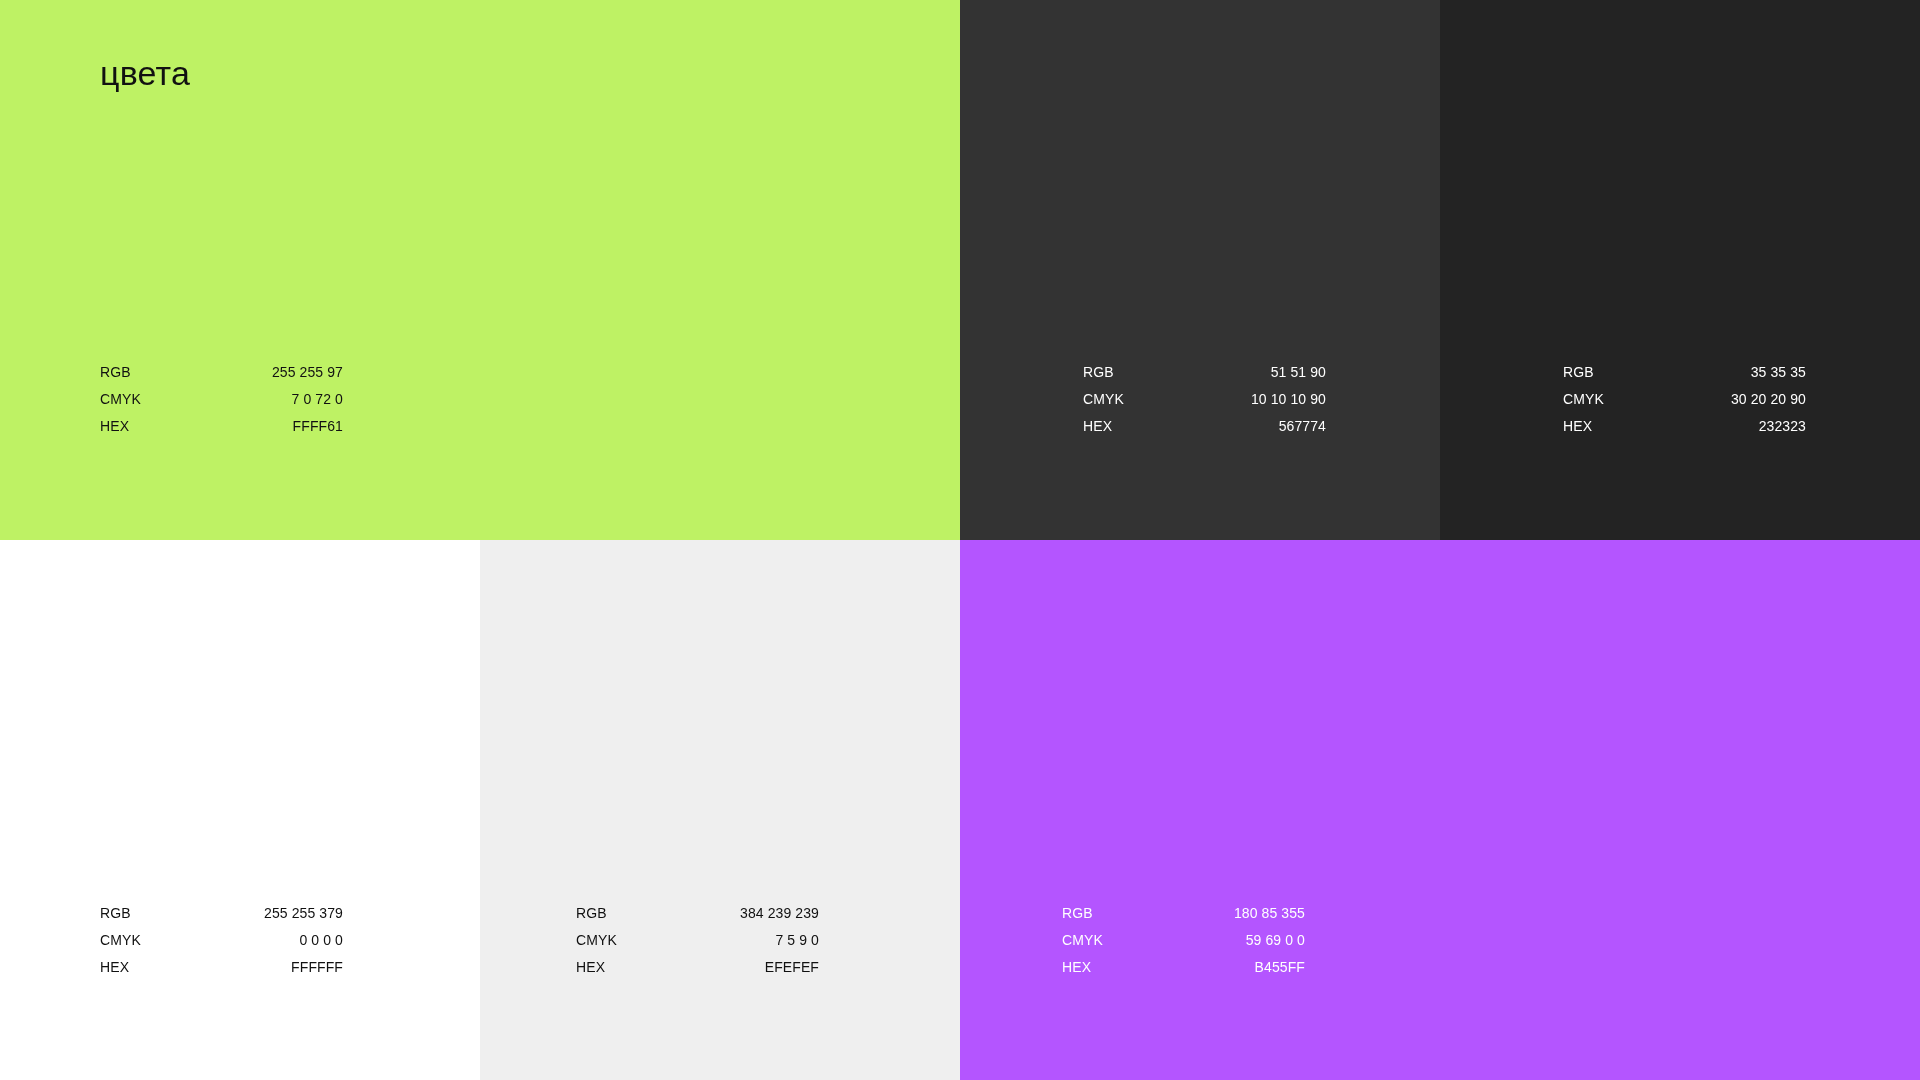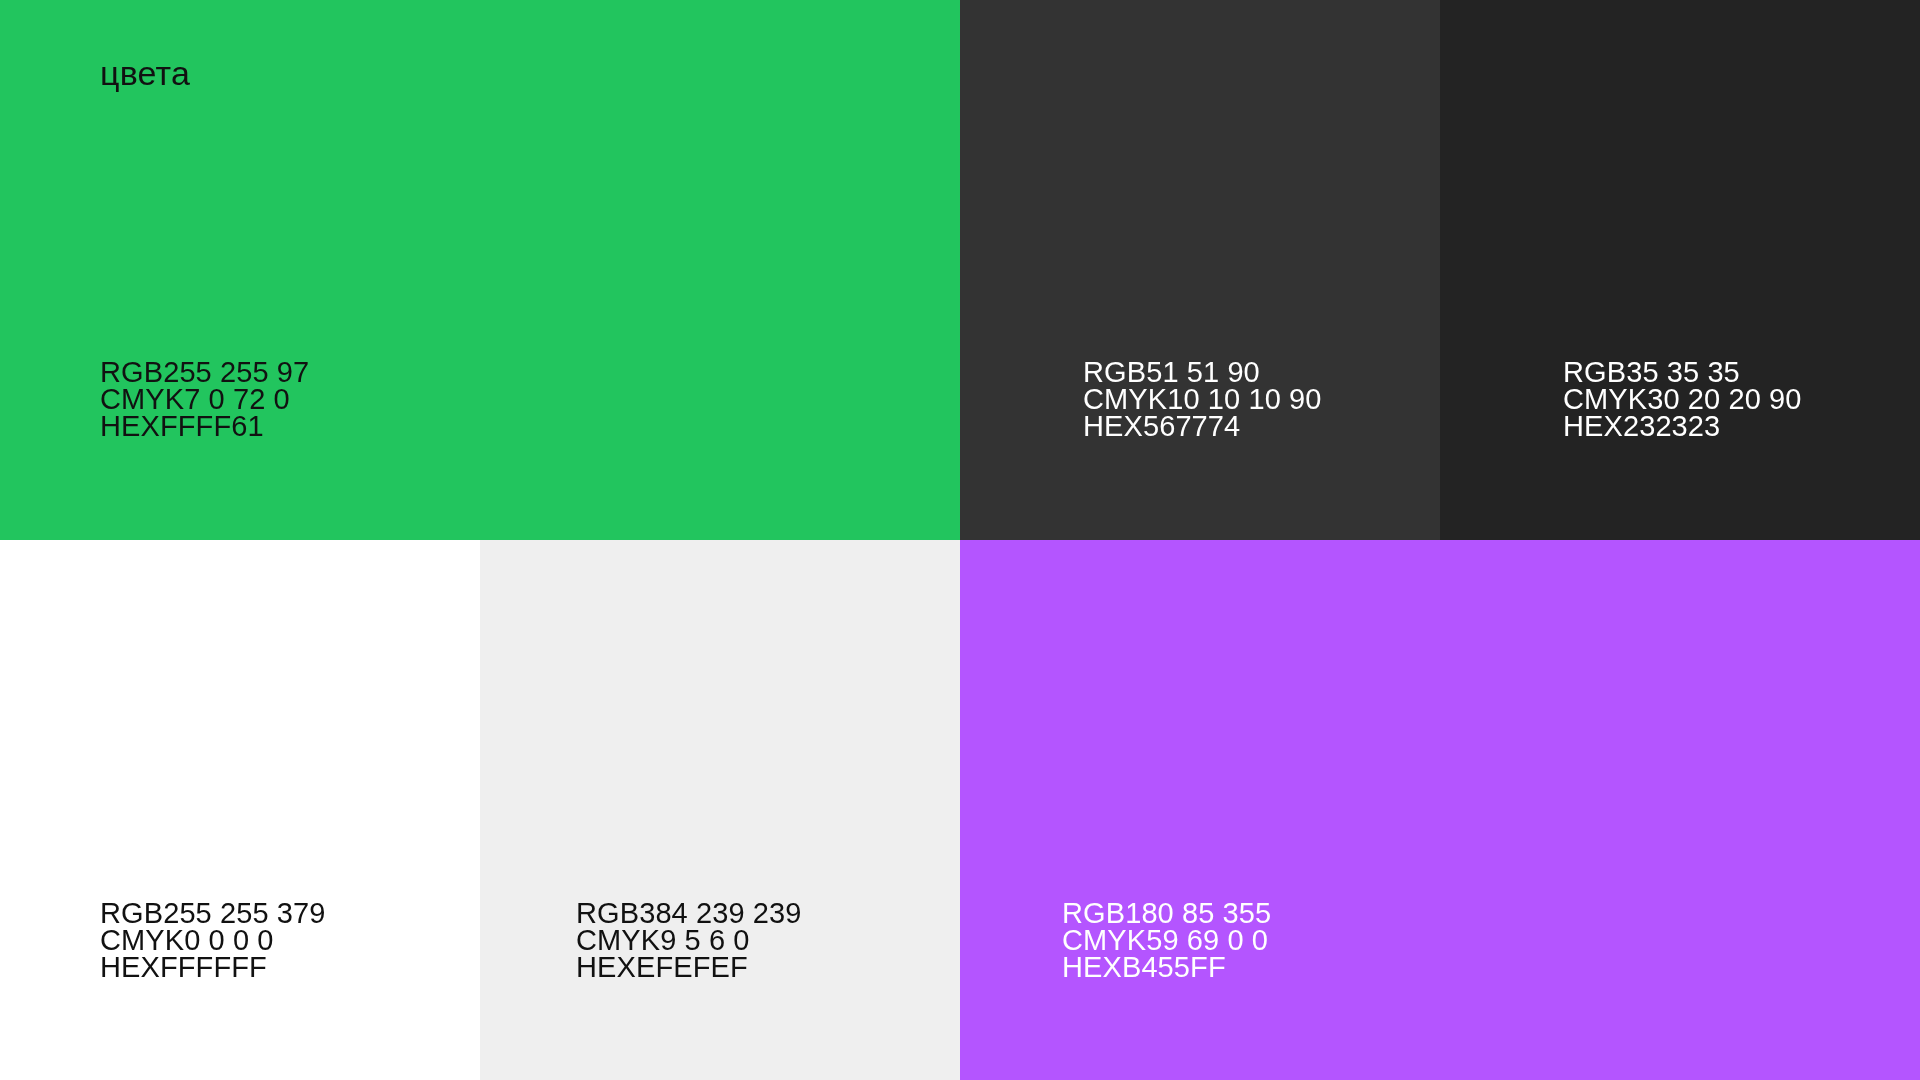--- a/index.html
+++ b/index.html
@@ -43,54 +43,55 @@
     font-size: 34px;
     font-weight: 400;
     letter-spacing: 0.2px;
     line-height: 1.25;
     white-space: nowrap;
   }
 
   
   .spec {
     position: absolute;
-    font-size: 29px;
+    font-size: 14px;
     line-height: 27px;
     letter-spacing: 0.1px;
     white-space: nowrap;
   }
 
   .spec-row {
     display: flex;
     align-items: baseline;
   }
 
   .spec-label {
     flex: 0 0 auto;
     text-align: left;
   }
 
   .spec-value {
     flex: 1 1 auto;
+    text-align: right;
   }
 
   
   .spec--yellow  { left: 100px;  top: 359px; width: 243px; }
   .spec--dark    { left: 1083px; top: 359px; width: 243px; }
   .spec--darker  { left: 1563px; top: 359px; width: 243px; }
   .spec--white   { left: 100px;  top: 900px; width: 243px; }
   .spec--gray    { left: 576px;  top: 900px; width: 243px; }
   .spec--purple  { left: 1062px; top: 900px; width: 243px; }
 </style>
 </head>
 <body>
 
 <div id="palette-board">
 
-  <div class="swatch swatch--yellow" style="background: #22c55e;">
+  <div class="swatch swatch--yellow" style="background: #bef264;">
     <h1 class="board-title" style="color: rgb(17, 17, 17);">цвета</h1>
   </div>
 
   <div class="swatch swatch--dark" style="background: rgb(51, 51, 51);"></div>
 
   <div class="swatch swatch--darker" style="background: rgb(35, 35, 35);"></div>
 
   <div class="swatch swatch--white" style="background: rgb(255, 255, 255);"></div>
 
   <div class="swatch swatch--gray" style="background: rgb(239, 239, 239);"></div>
@@ -157,21 +158,21 @@
     </div>
   </div>
 
   <div class="spec spec--gray" style="color: rgb(17, 17, 17);">
     <div class="spec-row">
       <span class="spec-label">RGB</span>
       <span class="spec-value">384 239 239</span>
     </div>
     <div class="spec-row">
       <span class="spec-label">CMYK</span>
-      <span class="spec-value">9 5 6 0</span>
+      <span class="spec-value">7 5 9 0</span>
     </div>
     <div class="spec-row">
       <span class="spec-label">HEX</span>
       <span class="spec-value">EFEFEF</span>
     </div>
   </div>
 
   <div class="spec spec--purple" style="color: rgb(255, 255, 255);">
     <div class="spec-row">
       <span class="spec-label">RGB</span>

